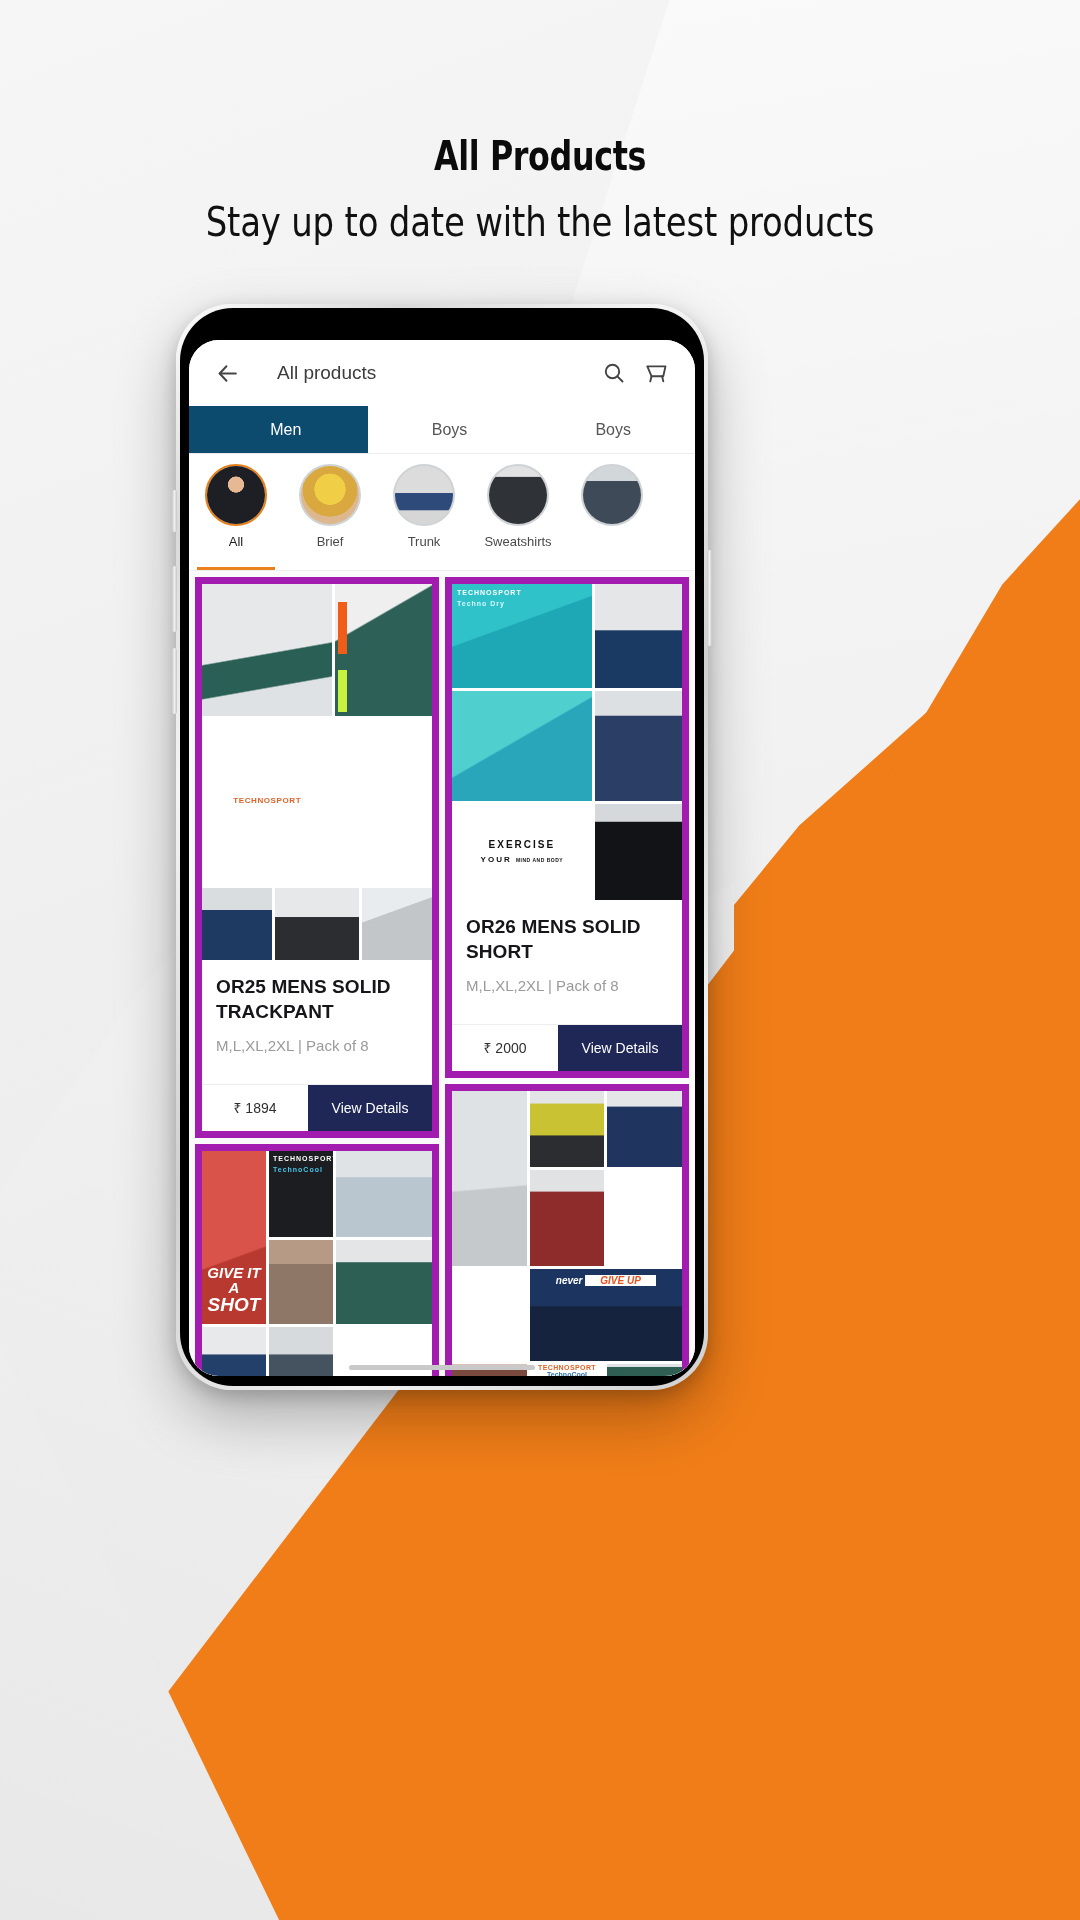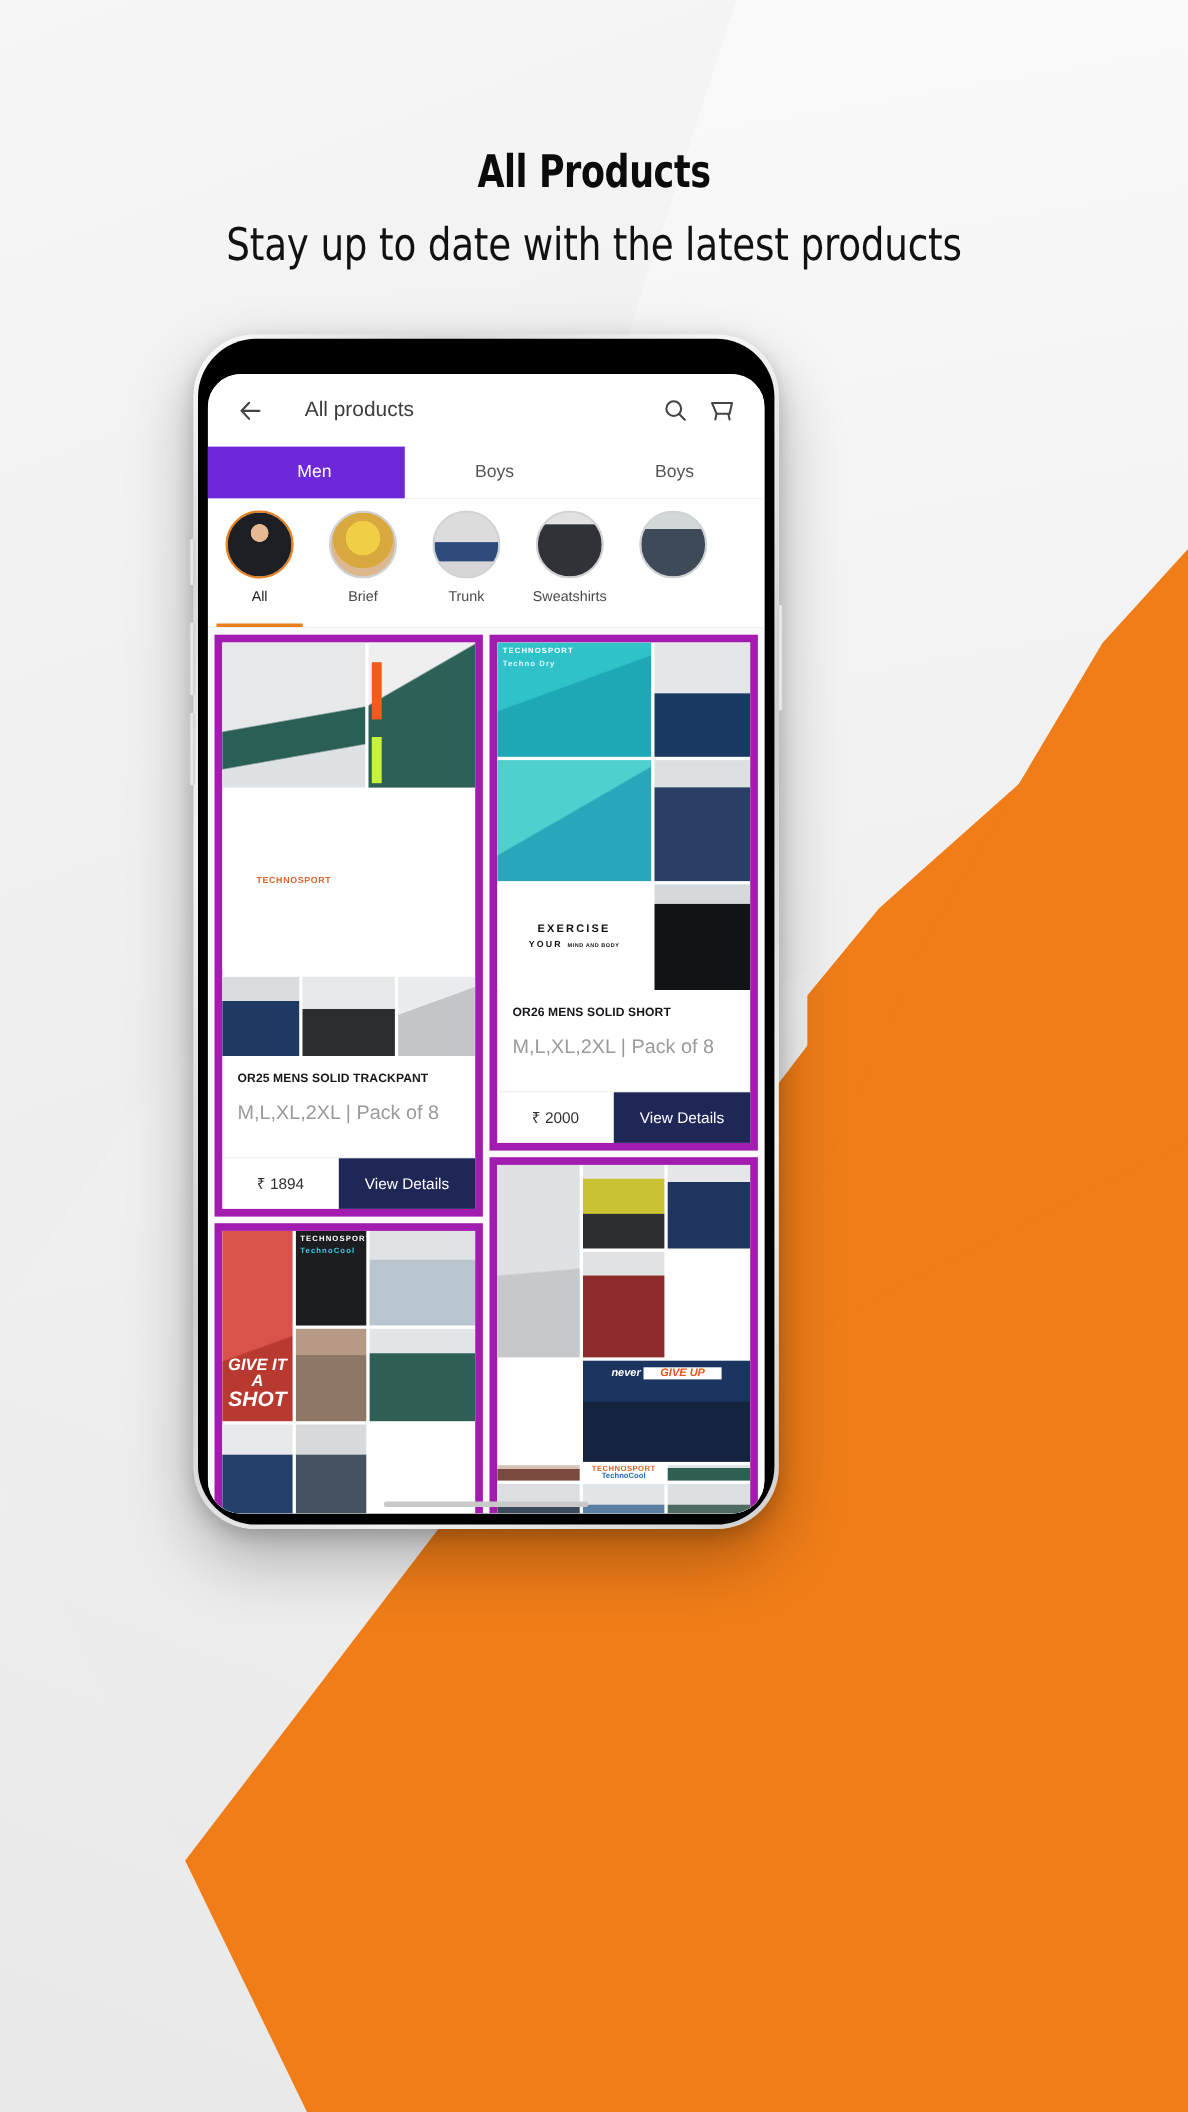--- a/index.html
+++ b/index.html
@@ -89,21 +89,21 @@
     height: 66px; background: #fff; display: flex; align-items: center;
     padding: 0 18px; flex: none;
   }
   .ab-back { width: 40px; height: 40px; display:flex; align-items:center; justify-content:center; }
   .ab-title { font-size: 19px; color: #3c3c3c; margin-left: 30px; flex: 1; }
   .ab-icon { width: 42px; height: 42px; display:flex; align-items:center; justify-content:center; }
 
   
   .tabs { display: flex; height: 48px; flex: none; background: #fff; border-bottom: 1px solid #ececec; }
   .tab { flex: 1; display:flex; align-items:center; justify-content:center; font-size: 16px; color:#555; }
-  .tab.active { background: #6d28d9; color: #fff; padding-left: 15px; }
+  .tab.active { background: #0c4a6e; color: #fff; padding-left: 15px; }
 
   
   .catstrip {
     display: flex; gap: 0; padding: 10px 0 0 0; background:#fff; flex: none;
     border-bottom: 1px solid #eee; overflow: hidden; position: relative;
   }
   .cat { width: 94px; flex: none; display:flex; flex-direction: column; align-items:center; }
   .cat-img {
     width: 62px; height: 62px; border-radius: 50%; overflow: hidden;
     background: #cfd3d6; position: relative; border: 2px solid transparent;
@@ -126,22 +126,22 @@
   .ph-e { background: linear-gradient(180deg,#d8dde2 0 22%, #7f95ab 23% 100%); }
   .ph-f { background: linear-gradient(180deg,#d2d7da 0 25%, #3e4a57 26% 100%); }
 
   
   .scrollarea { flex: 1; overflow: hidden; background: #fafafa; position: relative; }
   .grid { display: flex; gap: 6px; padding: 6px 6px 0 6px; }
   .col { flex: 1; display:flex; flex-direction: column; gap: 6px; min-width:0; }
   .card { background: #fff; border: 7px solid #a21caf; }
   .card-media { width: 100%; position: relative; overflow:hidden; }
   .card-body { padding: 14px 14px 0 14px; }
-  .card-title { font-size: 11px; font-weight: 700; color: #16161a; line-height: 1.33; letter-spacing:.1px;}
-  .card-sub { font-size: 18px; color: #9a9a9a; margin-top: 12px; }
+  .card-title { font-size: 19px; font-weight: 700; color: #16161a; line-height: 1.33; letter-spacing:.1px;}
+  .card-sub { font-size: 15px; color: #9a9a9a; margin-top: 12px; }
   .card-foot { display:flex; margin-top: 30px; border-top: 1px solid #eee; }
   .card-price { flex: 1; display:flex; align-items:center; justify-content:center; font-size: 14px; color: #303030; }
   .card-cta { background: #1F2757; color: #fff; font-size: 14px; padding: 15px 14px; min-width: 124px; text-align:center; }
 
   
   .collage { display:grid; gap: 3px; }
   .tile { position: relative; overflow: hidden; background:#ddd; }
   .t-txt { position:absolute; font-size: 7px; font-weight: 700; letter-spacing: 1px; }
 
   .scrollbar {

